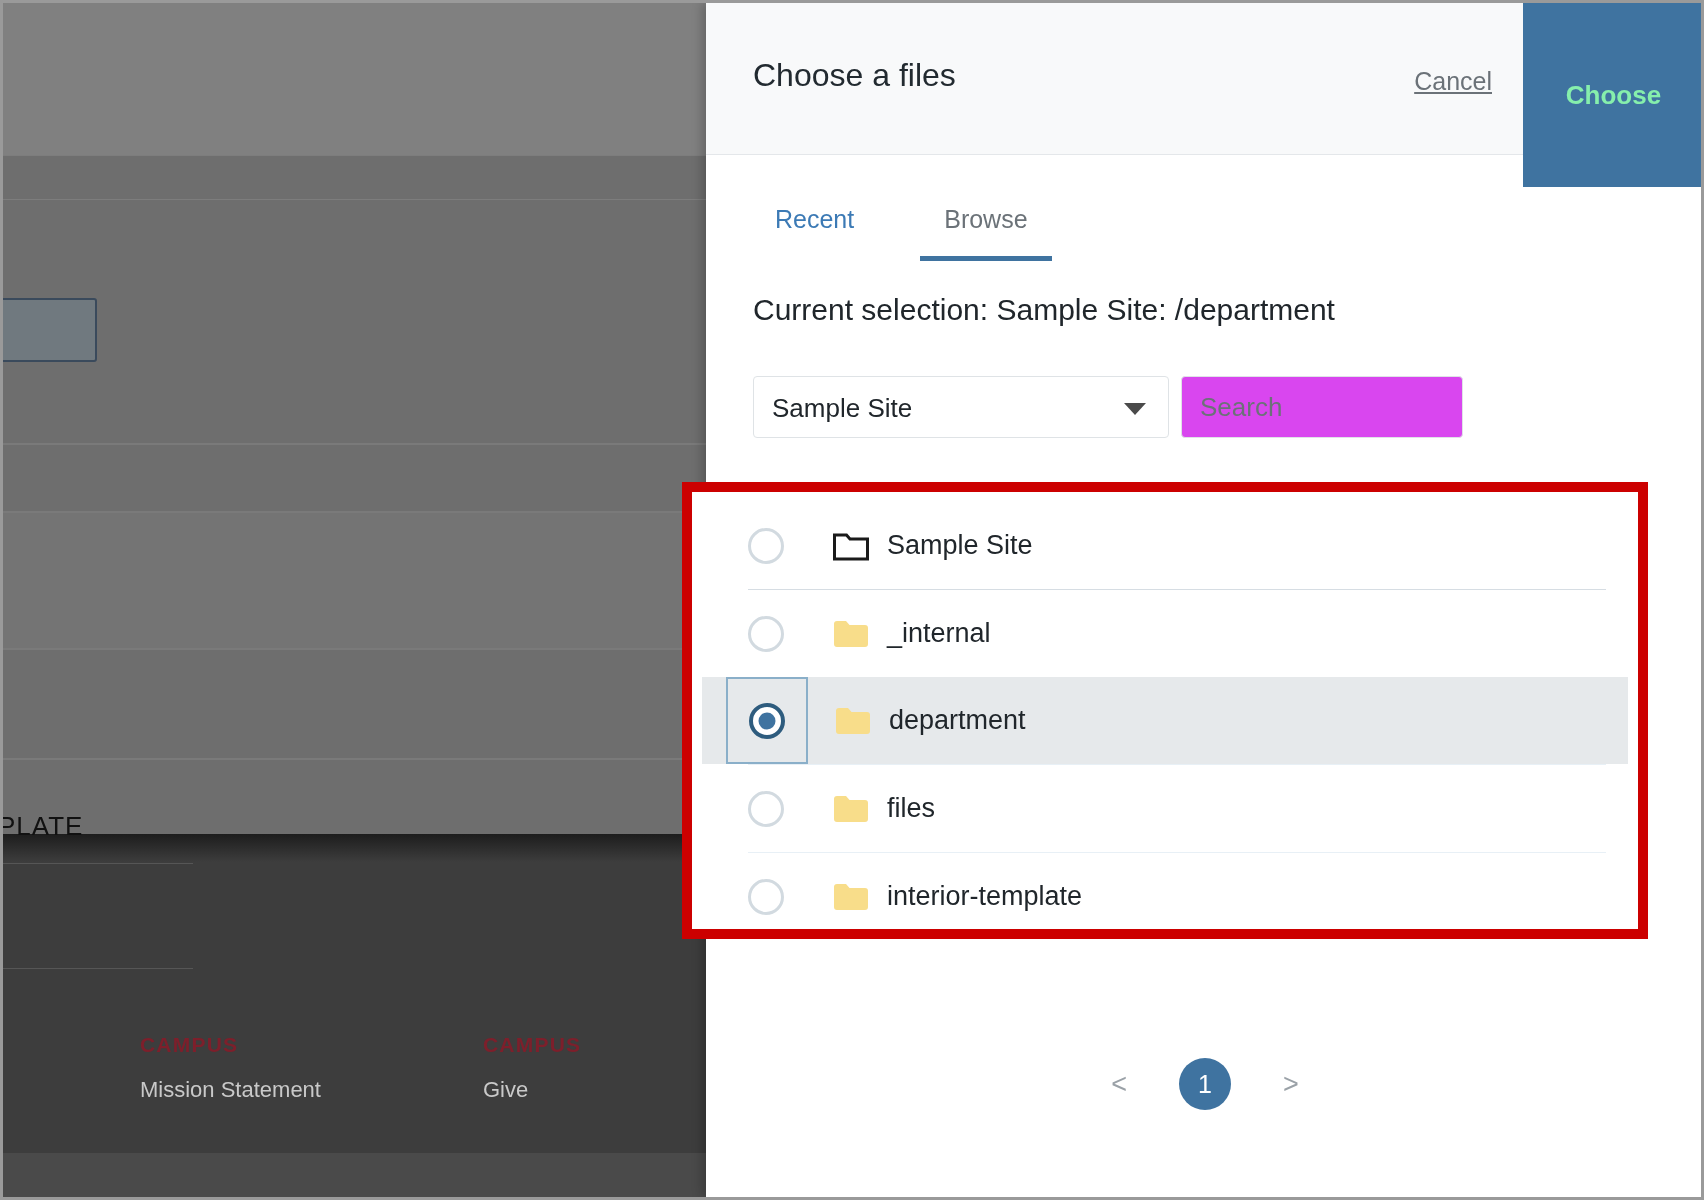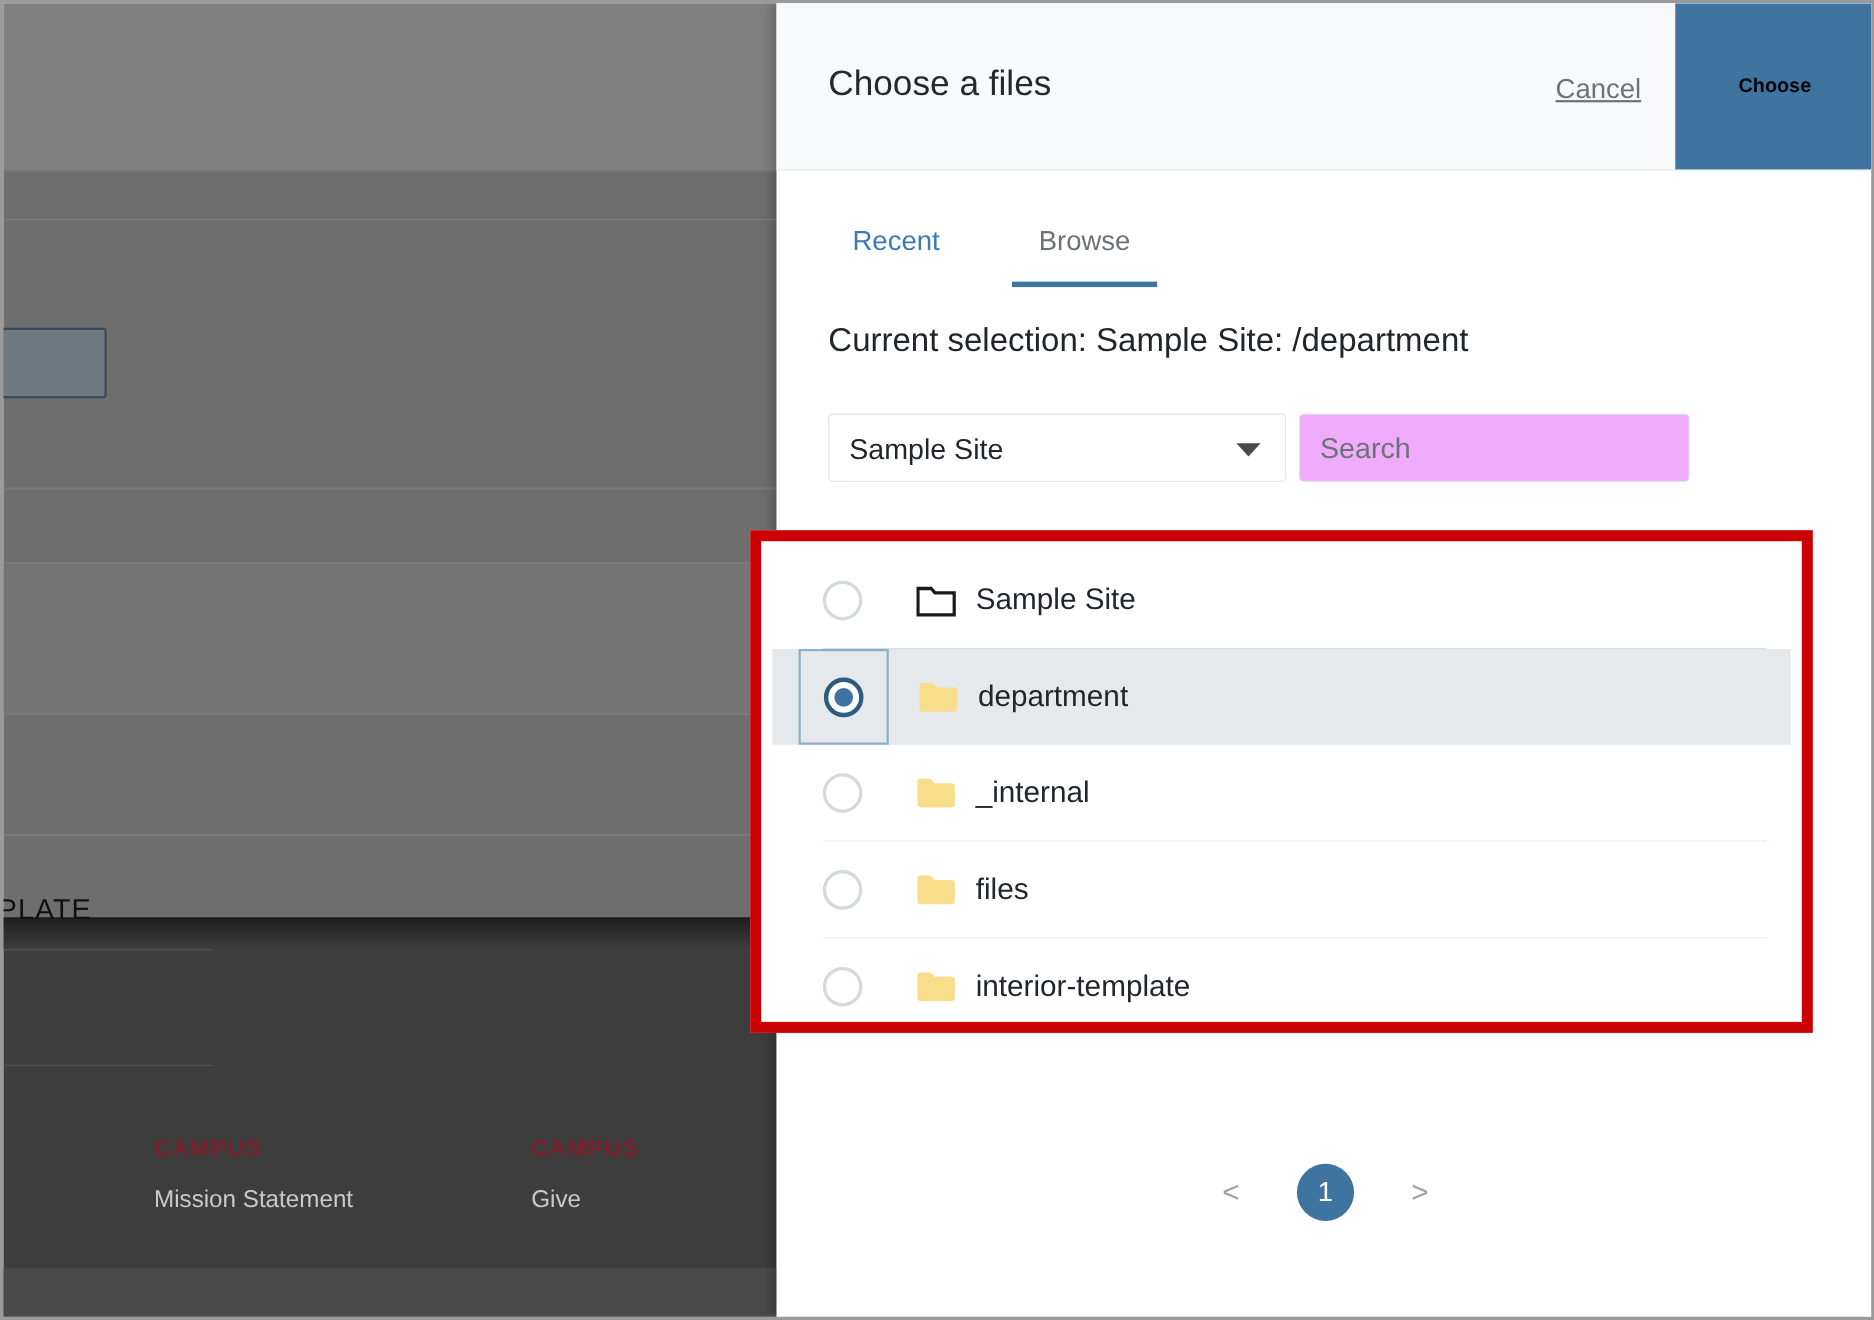--- a/index.html
+++ b/index.html
@@ -156,24 +156,24 @@
     cursor: pointer;
     font-family: "Liberation Sans", sans-serif;
     padding: 4px 8px;
     text-decoration: underline;
   }
   .btn-choose {
     position: absolute;
     right: 0;
     top: 0;
     width: 181px;
-    height: 151px;
+    height: 184px;
     background: #3f73a0;
-    color: #000000;
-    font-size: 18px;
+    color: #86efac;
+    font-size: 26px;
     font-weight: bold;
     border: none;
     cursor: pointer;
     font-family: "Liberation Sans", sans-serif;
   }
 
   
   .tabs {
     position: absolute;
     left: 47px;
@@ -233,30 +233,30 @@
   .caret {
     position: absolute;
     right: 22px;
     top: 26px;
     width: 0; height: 0;
     border-left: 11px solid transparent;
     border-right: 11px solid transparent;
     border-top: 12px solid #4a4a4a;
   }
   .search-input {
-    width: 355px;
+    width: 282px;
     height: 62px;
     border: 1px solid #dfe3e6;
     border-radius: 4px;
     box-sizing: border-box;
     padding: 0 18px;
     font-size: 26px;
     color: #20262b;
     font-family: "Liberation Sans", sans-serif;
-    background: #f0abfc;
+    background: #d946ef;
   }
   .search-input::placeholder { color: #6b7278; opacity: 1; }
 
   
   #list-highlight {
     position: absolute;
     left: -24px;
     top: 479px;
     width: 966px;
     height: 457px;
@@ -436,38 +436,38 @@
           <div class="radio-wrap">
             <div class="radio"></div>
           </div>
           <svg class="folder-icon" viewBox="0 0 36 30">
             <path d="M1.5 4 h12 l3.5 4 h17.5 v20 h-33 z" fill="#ffffff" stroke="#1a1a1a" stroke-width="3"></path>
           </svg>
           <span class="row-label">Sample Site</span>
         </div>
         <div class="row-sep"></div>
 
+        <div class="folder-row">
+          <div class="radio-wrap">
+            <div class="radio"></div>
+          </div>
+          <svg class="folder-icon" viewBox="0 0 36 30">
+            <path d="M1 5 a3 3 0 0 1 3-3 h9 l3.5 4 h15.5 a3 3 0 0 1 3 3 v16 a3 3 0 0 1-3 3 h-28 a3 3 0 0 1-3-3 z" fill="#f8dd8a"></path>
+          </svg>
+          <span class="row-label">_internal</span>
+        </div>
+
         <div class="folder-row selected">
           <div class="radio-wrap focused">
             <div class="radio checked"></div>
           </div>
           <svg class="folder-icon" viewBox="0 0 36 30">
             <path d="M1 5 a3 3 0 0 1 3-3 h9 l3.5 4 h15.5 a3 3 0 0 1 3 3 v16 a3 3 0 0 1-3 3 h-28 a3 3 0 0 1-3-3 z" fill="#f8dd8a"></path>
           </svg>
           <span class="row-label">department</span>
-        </div>
-
-        <div class="folder-row">
-          <div class="radio-wrap">
-            <div class="radio"></div>
-          </div>
-          <svg class="folder-icon" viewBox="0 0 36 30">
-            <path d="M1 5 a3 3 0 0 1 3-3 h9 l3.5 4 h15.5 a3 3 0 0 1 3 3 v16 a3 3 0 0 1-3 3 h-28 a3 3 0 0 1-3-3 z" fill="#f8dd8a"></path>
-          </svg>
-          <span class="row-label">_internal</span>
         </div>
         <div class="row-sep light"></div>
 
         <div class="folder-row">
           <div class="radio-wrap">
             <div class="radio"></div>
           </div>
           <svg class="folder-icon" viewBox="0 0 36 30">
             <path d="M1 5 a3 3 0 0 1 3-3 h9 l3.5 4 h15.5 a3 3 0 0 1 3 3 v16 a3 3 0 0 1-3 3 h-28 a3 3 0 0 1-3-3 z" fill="#f8dd8a"></path>
           </svg>

